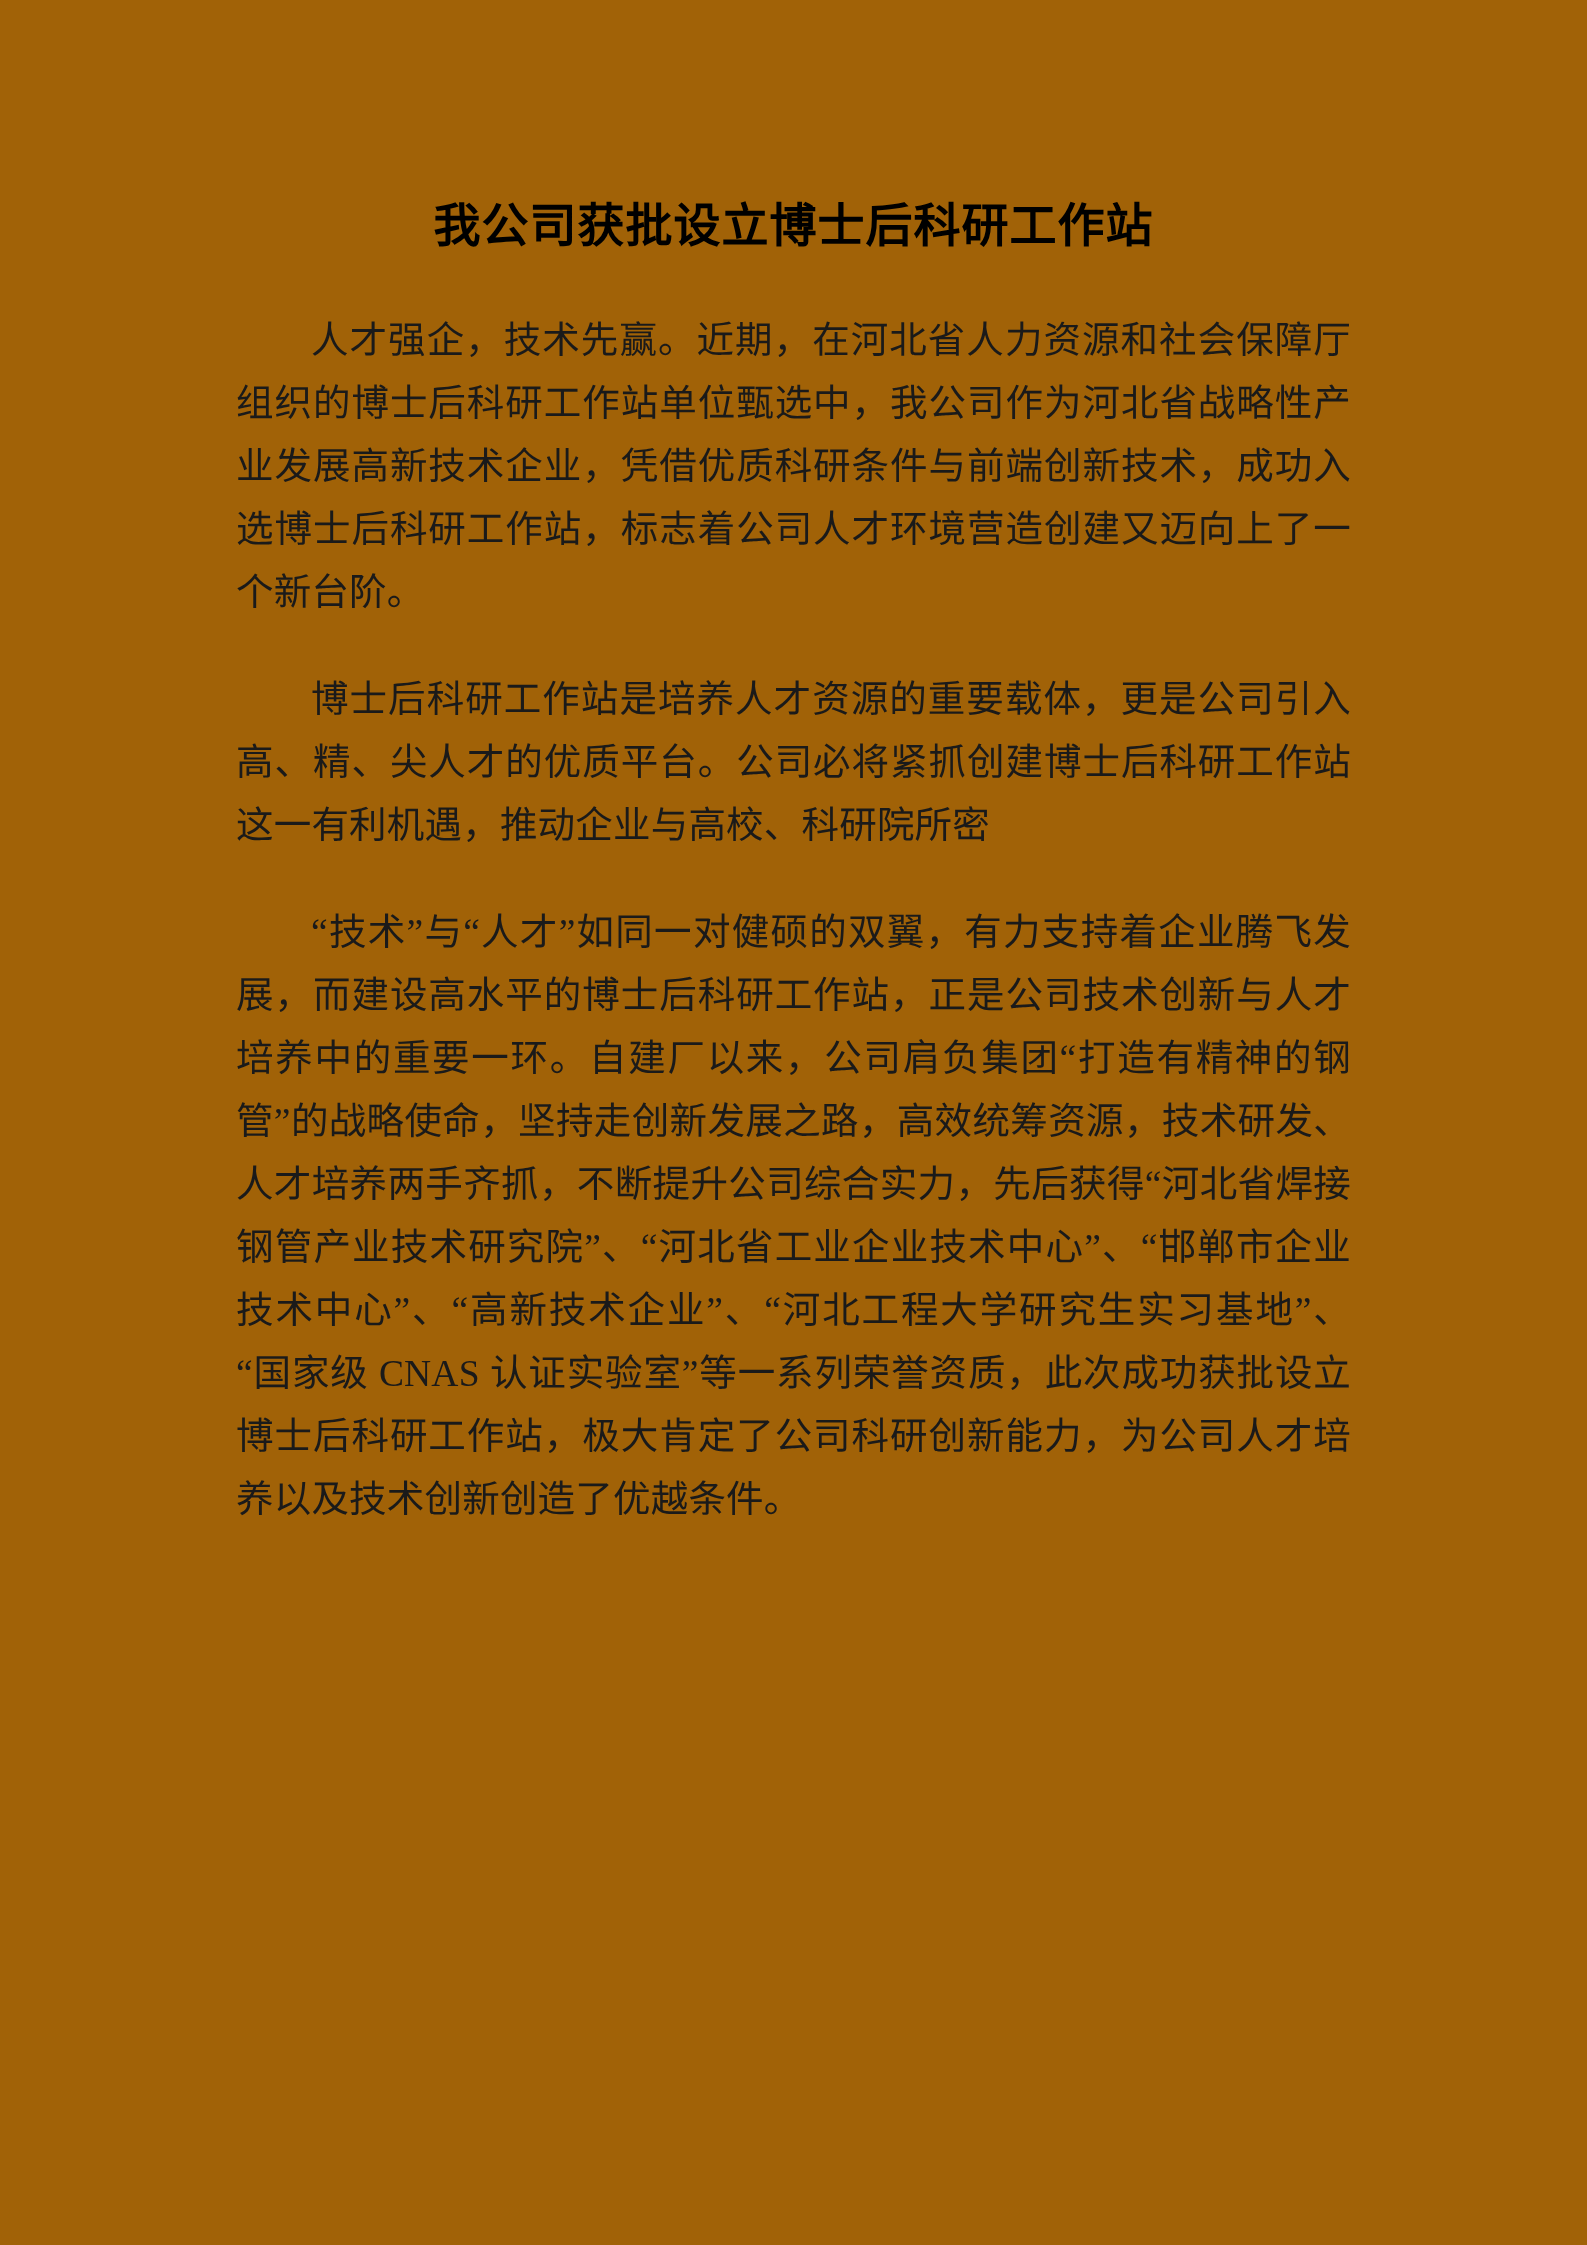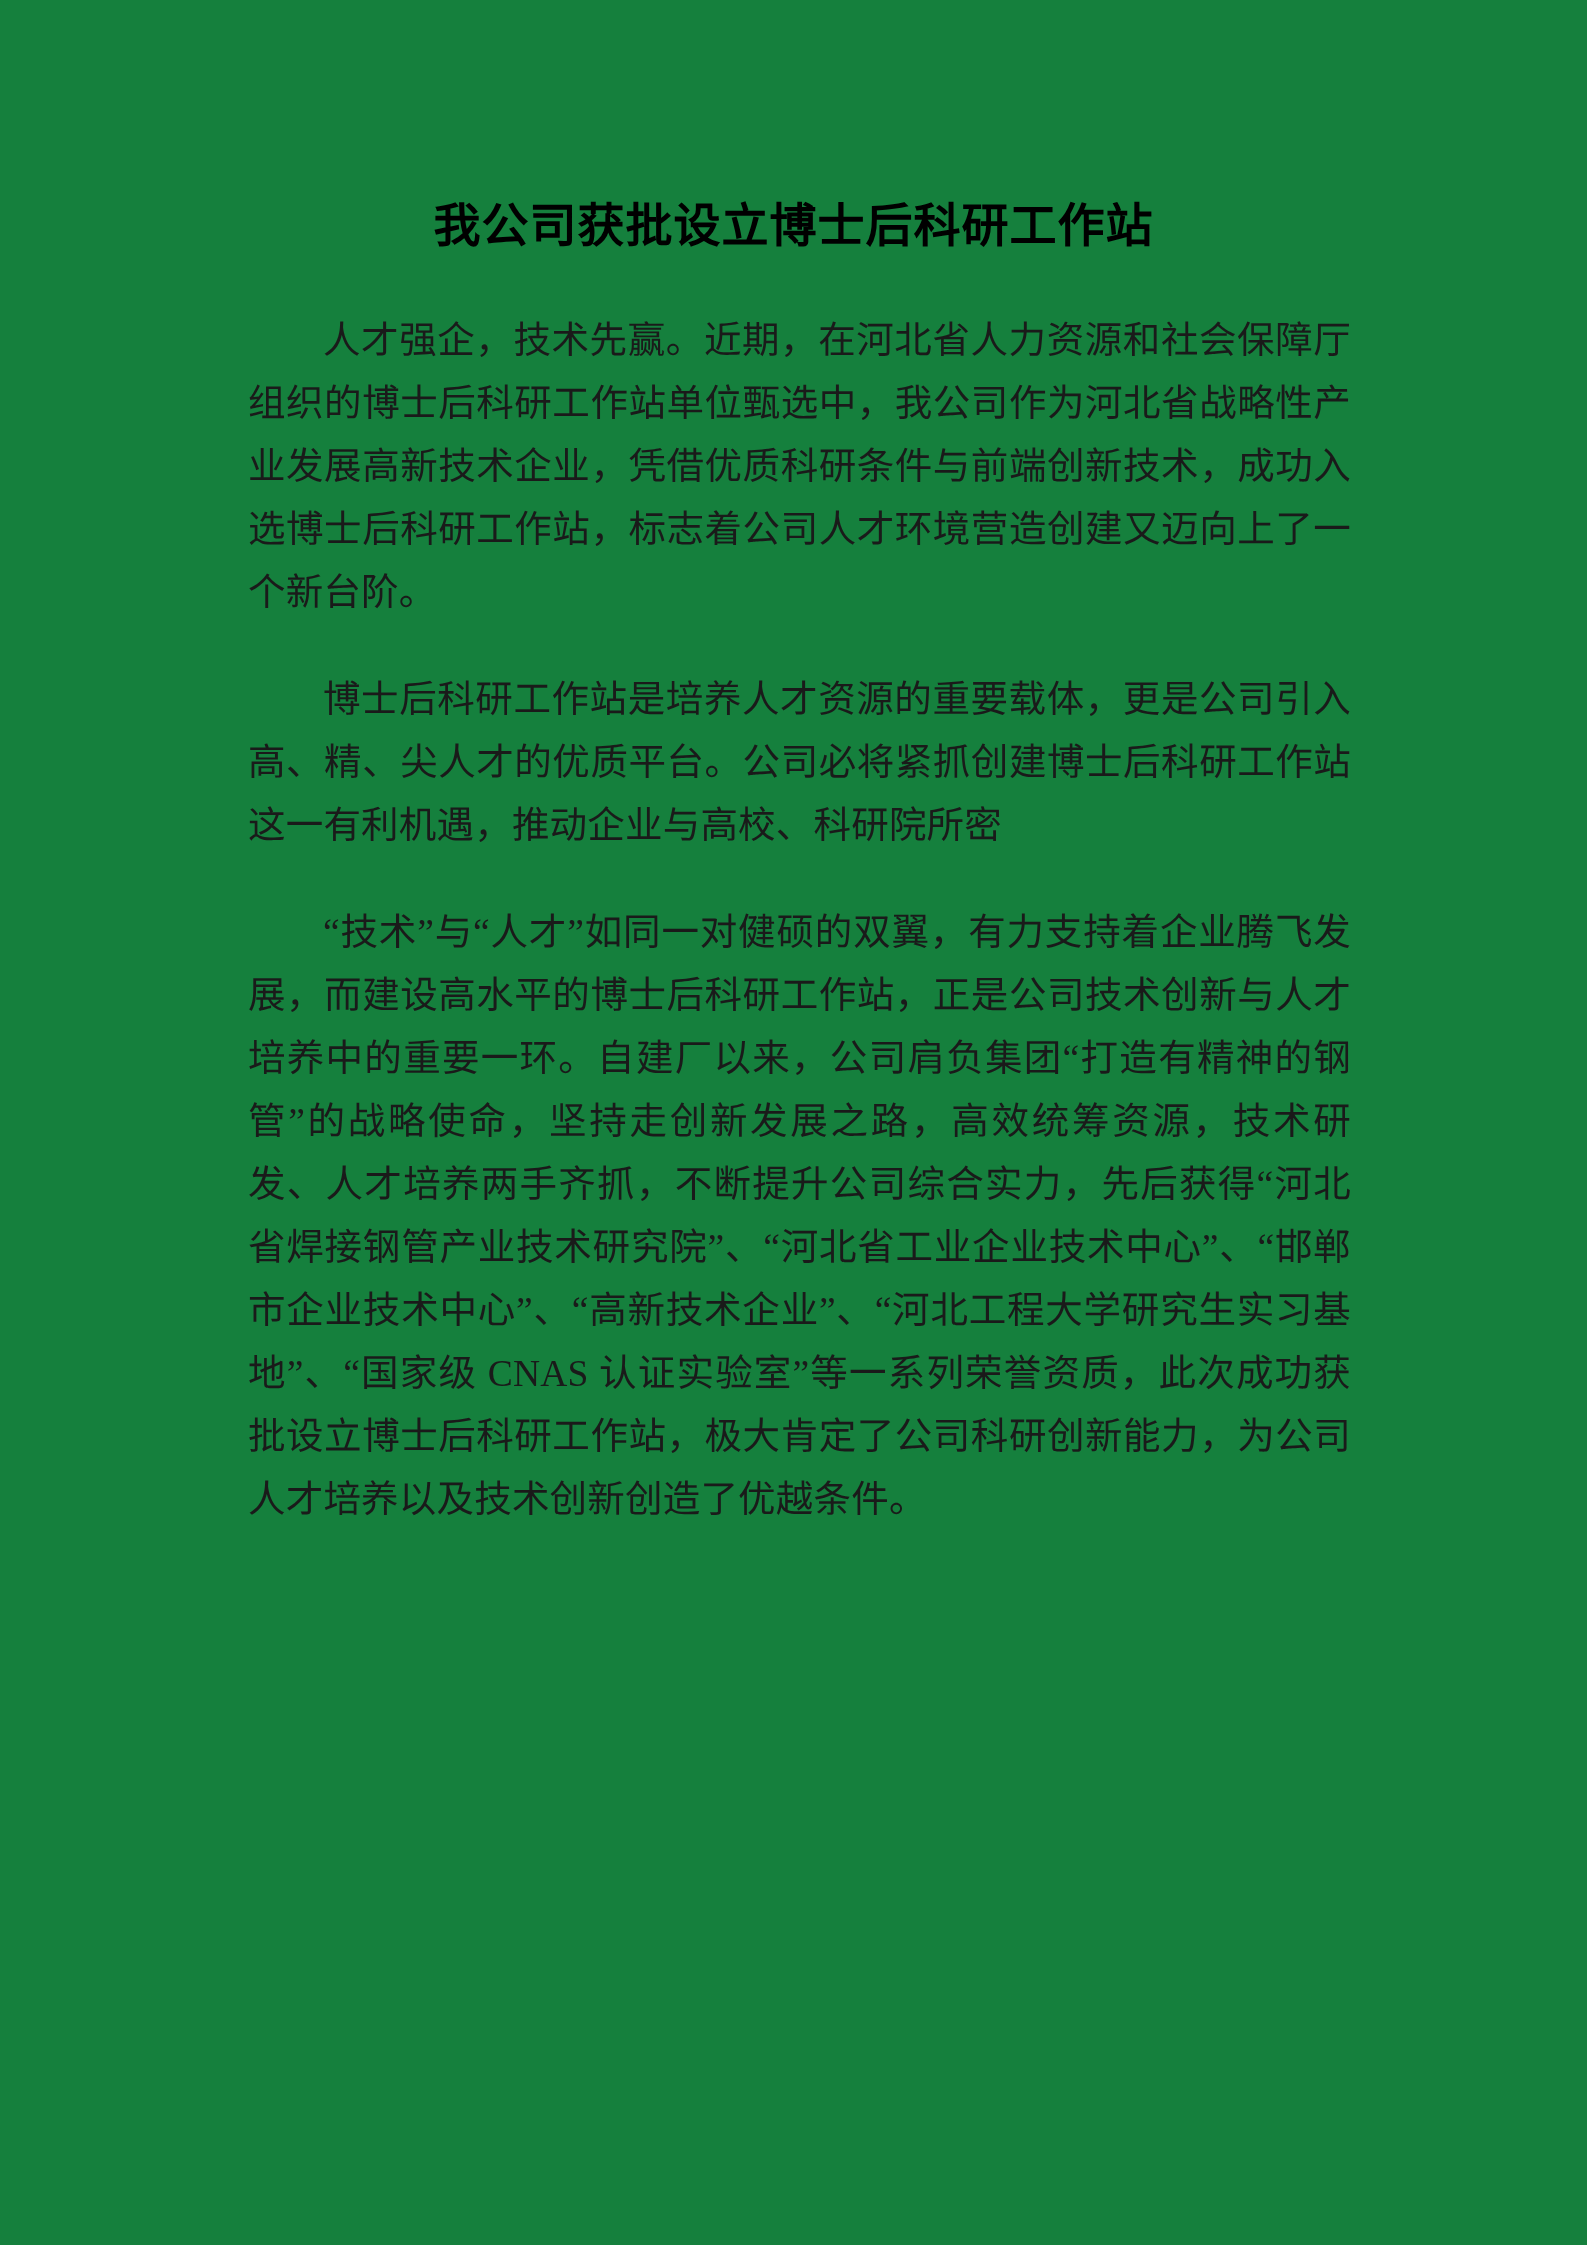--- a/index.html
+++ b/index.html
@@ -9,21 +9,21 @@
   }
   body {
     font-family: "Liberation Serif", "DejaVu Serif", serif;
     color: #000000;
   }
   .page {
     position: relative;
     width: 1587px;
     height: 2245px;
     margin: 0 auto;
-    background: #15803d;
+    background: #a16207;
     overflow: hidden;
     box-sizing: border-box;
     padding: 12px;
   }
   .content {
     position: absolute;
     left: 236px;
     top: 196px;
     width: 1115px;
   }
@@ -35,21 +35,21 @@
     text-align: center;
     letter-spacing: 1px;
     margin: 0 0 52px 0;
     color: #000000;
   }
   .para {
     font-size: 37.5px;
     line-height: 63px;
     text-align: justify;
     text-justify: inter-ideograph;
-    margin: 0 0 44px 12px;
+    margin: 0 0 44px 0;
     text-indent: 75px;
     letter-spacing: 0.2px;
     color: #1a1a1a;
   }
   .para:last-child {
     margin-bottom: 0;
   }
 </style>
 </head>
 <body>

